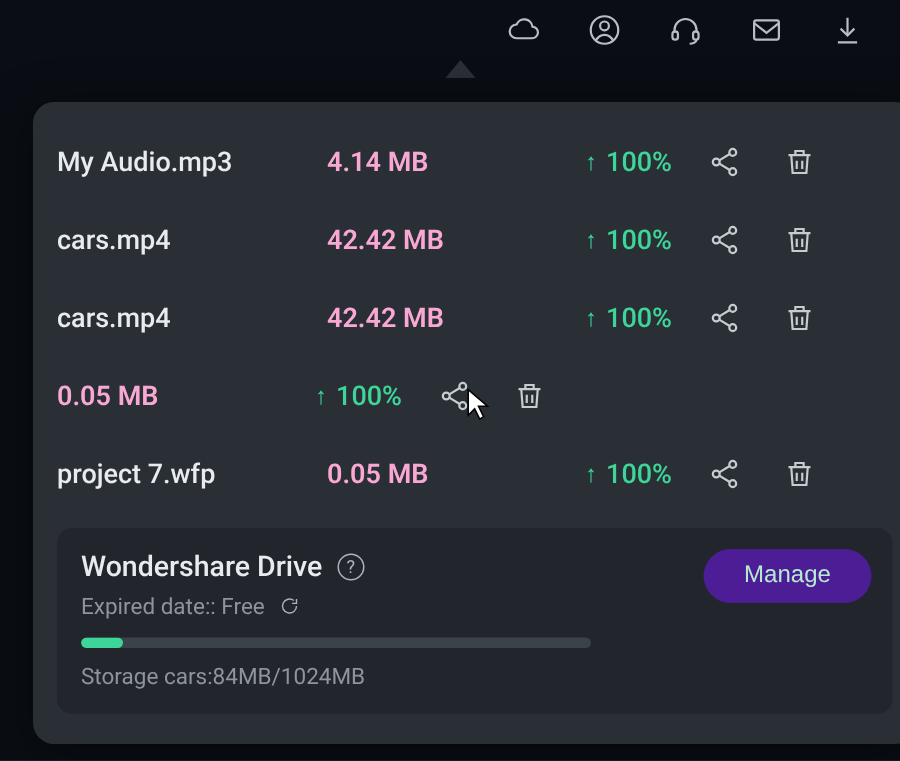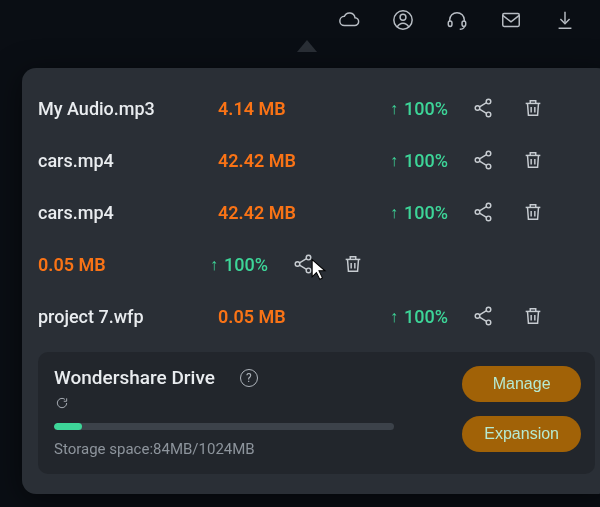--- a/index.html
+++ b/index.html
@@ -58,21 +58,21 @@
   .file-name {
     flex: 0 0 170px;
     color: #e9ecef;
     font-size: 18px;
     font-weight: 500;
     white-space: nowrap;
     overflow: hidden;
   }
   .file-size {
     flex: 0 0 120px;
-    color: #f97316;
+    color: #f9a8d4;
     font-size: 18px;
     font-weight: 600;
     white-space: nowrap;
   }
   .file-progress {
     flex: 0 0 100px;
     color: #3dd598;
     font-size: 18px;
     font-weight: 500;
     display: flex;
@@ -95,21 +95,21 @@
   .drive-section {
     margin-top: 10px;
     background: #22262c;
     border-radius: 10px;
     padding: 14px 16px 16px 16px;
     position: relative;
   }
   .drive-top {
     display: flex;
     align-items: center;
-    gap: 25px;
+    gap: 10px;
   }
   .drive-title {
     color: #e9ecef;
     font-size: 19px;
     font-weight: 500;
   }
   .help-circle {
     width: 18px;
     height: 18px;
     border: 1.3px solid #aeb4bb;
@@ -159,21 +159,21 @@
   }
   .side-buttons {
     position: absolute;
     right: 14px;
     top: 14px;
     display: flex;
     flex-direction: column;
     gap: 14px;
   }
   .pill-btn {
-    background: #a16207;
+    background: #4c1d95;
     color: #b6ead2;
     border: none;
     border-radius: 20px;
     padding: 9px 22px;
     font-size: 16px;
     cursor: pointer;
     min-width: 112px;
     text-align: center;
   }
   .cursor {
@@ -352,35 +352,35 @@
         </svg>
       </span>
   </div>
 
   <div class="drive-section">
     <div class="drive-top">
       <span class="drive-title">Wondershare Drive</span>
       <span class="help-circle">?</span>
     </div>
     <div class="drive-sub">
+      <span>Expired date:: Free</span>
       <span class="refresh-mini">
         <svg viewBox="0 0 24 24">
             <path d="M20 12a8 8 0 1 1-3-6.2"></path>
             <path d="M20 4v5h-5"></path>
           </svg>
       </span>
     </div>
     <div class="progress-track">
       <div class="progress-fill" style="width:8.2%"></div>
     </div>
-    <div class="storage-text">Storage space:84MB/1024MB</div>
+    <div class="storage-text">Storage cars:84MB/1024MB</div>
 
     <div class="side-buttons">
       <button class="pill-btn">Manage</button>
-      <button class="pill-btn">Expansion</button>
     </div>
   </div>
 </div>
 
 <div class="cursor">
   <svg viewBox="0 0 20 28">
       <path d="M2 2 L2 22 L7 17 L11 25 L14 23 L10 15 L17 15 Z" fill="white" stroke="black" stroke-width="1.2"></path>
     </svg>
 </div>
 

